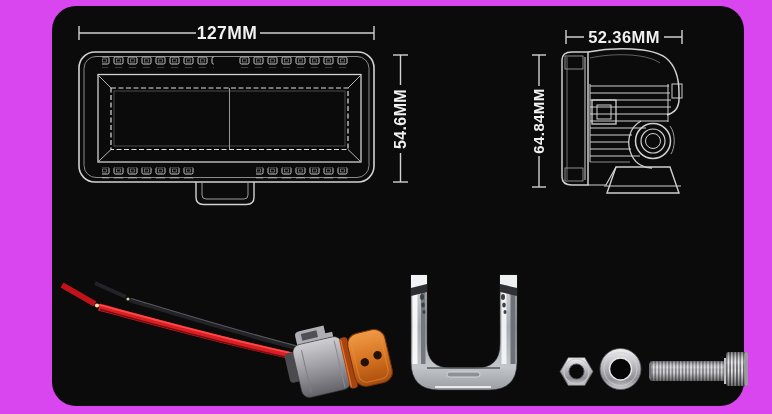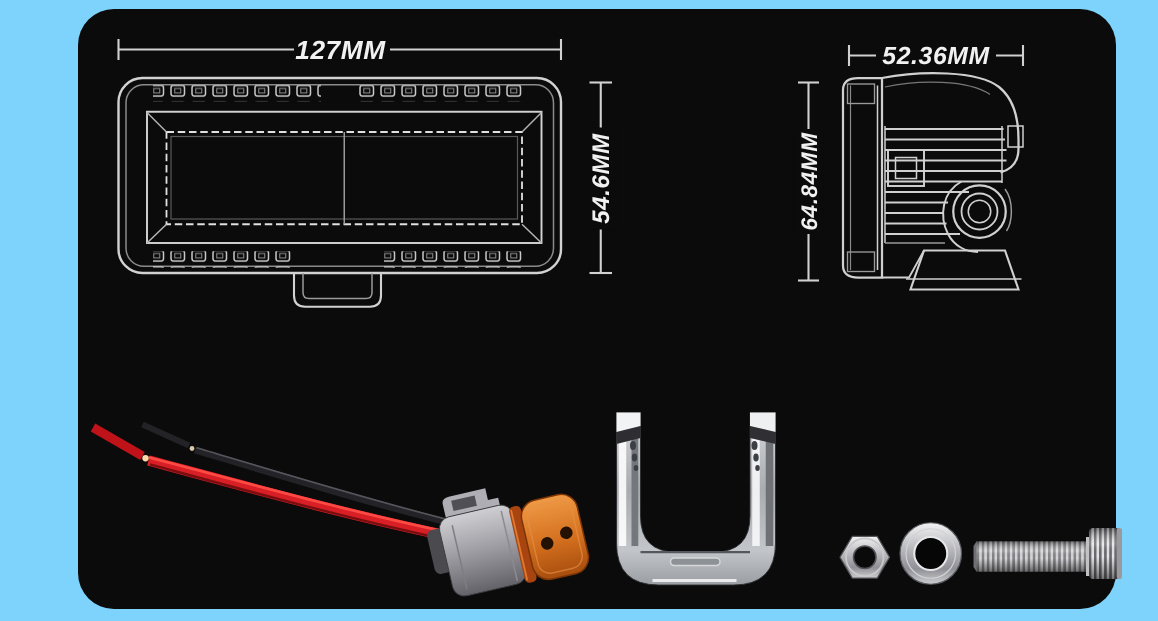--- a/index.html
+++ b/index.html
@@ -1,17 +1,17 @@
 <!DOCTYPE html>
 <html><head>
 <meta charset="utf-8">
 <style>
   html,body{margin:0;padding:0;background:#000;}
-  .canvas{position:relative;width:772px;height:414px;background:#7dd3fc;overflow:hidden;
-          font-family:"Liberation Sans", sans-serif;font-style:italic;}
+  .canvas{position:relative;width:772px;height:414px;background:#d946ef;overflow:hidden;
+          font-family:"Liberation Sans", sans-serif;}
   svg{position:absolute;inset:0;display:block;}
   text{font-family:"Liberation Sans", sans-serif;fill:#f1f1f1;font-weight:700;letter-spacing:.4px;}
 </style>
 </head>
 <body>
 
 <div class="canvas">
 <svg width="772" height="414" viewBox="0 0 772 414">
   <defs>
     <pattern id="pat-bolts" width="14" height="11" patternUnits="userSpaceOnUse">

